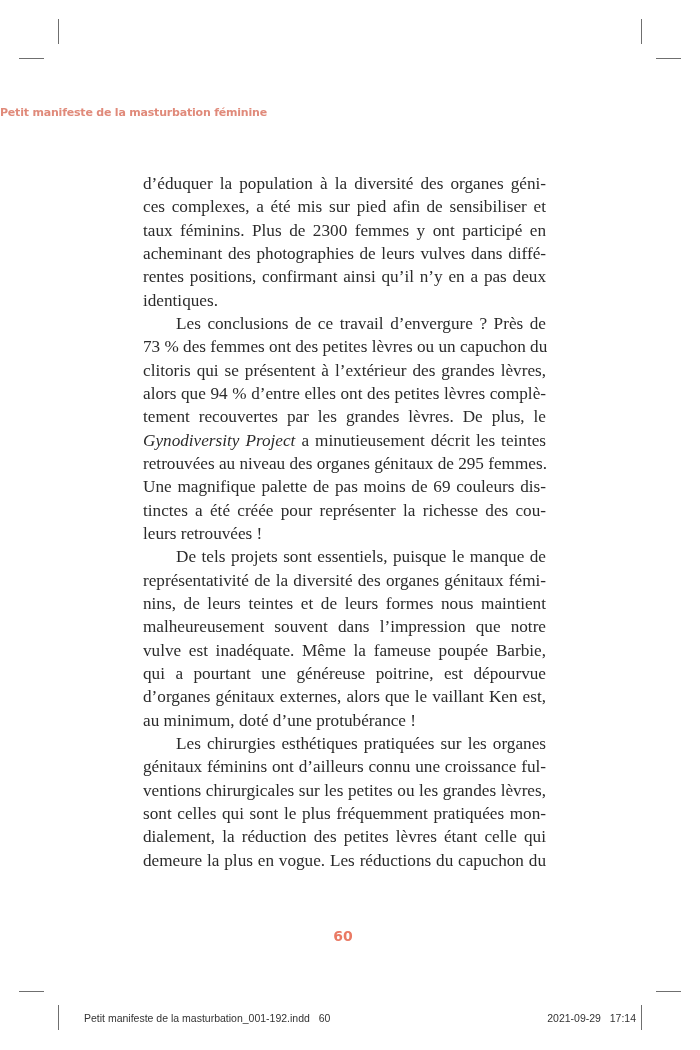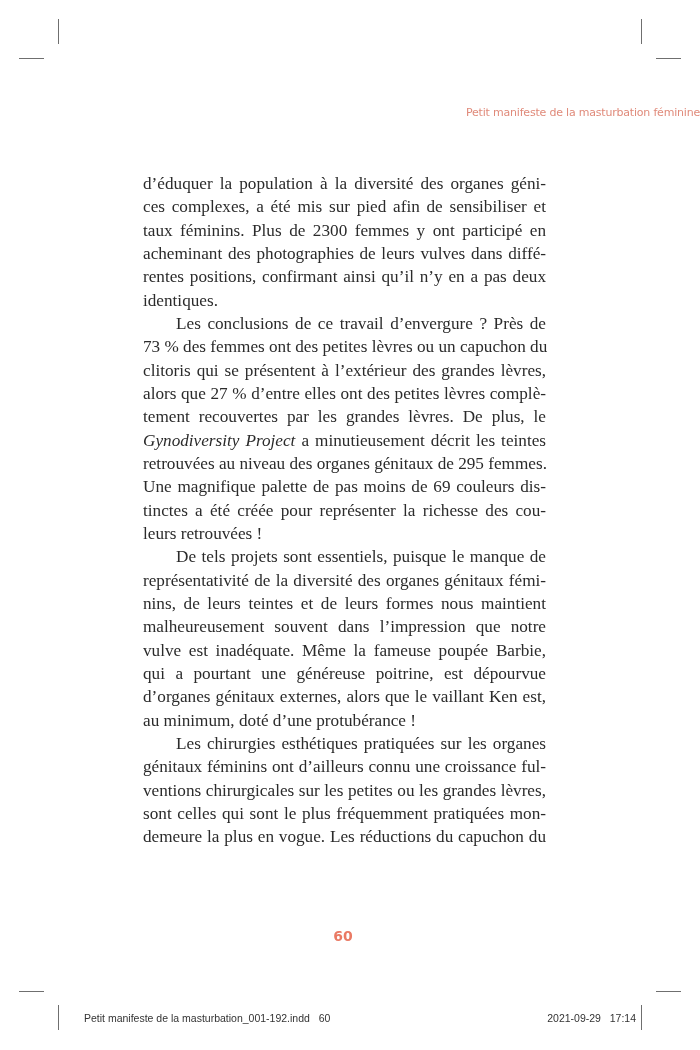--- a/index.html
+++ b/index.html
@@ -2,22 +2,22 @@
 <html><head>
 <meta charset="utf-8">
 <style>
   html, body { margin: 0; padding: 0; background: #ffffff; }
   body { width: 700px; height: 1050px; position: relative; overflow: hidden; }
   .crop { position: absolute; background: #6f6f6f; }
   .crop.v { width: 1px; height: 25px; }
   .crop.h { height: 1px; width: 25px; }
   .running-head {
     position: absolute; left: 0; width: 700px; top: 106px;
-    text-align: right; color: #e08a7a;
-    font-family: "DejaVu Sans", sans-serif; font-size: 11px; letter-spacing: -0.2px;
+    text-align: left; color: #e08a7a;
+    font-family: "DejaVu Sans", sans-serif; font-size: 11px; letter-spacing: -0.2px; font-weight: bold;
   }
   .body-text {
     position: absolute; left: 143px; top: 172px; width: 403px;
     font-family: "Liberation Serif", "DejaVu Serif", serif;
     font-size: 17.2px; line-height: 23.33px; color: #2b2b2b;
   }
   .line { display: block; height: 23.33px; white-space: nowrap; text-align: justify; text-align-last: justify; }
   .line.last { text-align: left; text-align-last: left; }
   .line.indent { padding-left: 33px; }
   .line i { font-style: italic; }
@@ -52,21 +52,21 @@
     <span class="line">taux féminins. Plus de 2300 femmes y ont participé en</span>
     <span class="line">acheminant des photographies de leurs vulves dans diffé-</span>
     <span class="line">rentes positions, confirmant ainsi qu’il n’y en a pas deux</span>
     <span class="line last">identiques.</span>
   </div>
 
   <div>
     <span class="line indent">Les conclusions de ce travail d’envergure ? Près de</span>
     <span class="line">73 % des femmes ont des petites lèvres ou un capuchon du</span>
     <span class="line">clitoris qui se présentent à l’extérieur des grandes lèvres,</span>
-    <span class="line">alors que 27 % d’entre elles ont des petites lèvres complè-</span>
+    <span class="line">alors que 94 % d’entre elles ont des petites lèvres complè-</span>
     <span class="line">tement recouvertes par les grandes lèvres. De plus, le</span>
     <span class="line"><i>Gynodiversity Project</i><span> a minutieusement décrit les teintes</span></span>
     <span class="line">retrouvées au niveau des organes génitaux de 295 femmes.</span>
     <span class="line">Une magnifique palette de pas moins de 69 couleurs dis-</span>
     <span class="line">tinctes a été créée pour représenter la richesse des cou-</span>
     <span class="line last">leurs retrouvées !</span>
   </div>
 
   <div>
     <span class="line indent">De tels projets sont essentiels, puisque le manque de</span>
@@ -77,20 +77,21 @@
     <span class="line">qui a pourtant une généreuse poitrine, est dépourvue</span>
     <span class="line">d’organes génitaux externes, alors que le vaillant Ken est,</span>
     <span class="line last">au minimum, doté d’une protubérance !</span>
   </div>
 
   <div>
     <span class="line indent">Les chirurgies esthétiques pratiquées sur les organes</span>
     <span class="line">génitaux féminins ont d’ailleurs connu une croissance ful-</span>
     <span class="line">ventions chirurgicales sur les petites ou les grandes lèvres,</span>
     <span class="line">sont celles qui sont le plus fréquemment pratiquées mon-</span>
+    <span class="line">dialement, la réduction des petites lèvres étant celle qui</span>
     <span class="line">demeure la plus en vogue. Les réductions du capuchon du</span>
   </div>
 </div>
 
 <div class="folio">60</div>
 
 <div class="slug" style="left:75px; white-space:pre;padding-left:9px;">Petit manifeste de la masturbation_001-192.indd   60</div>
 <div class="slug" style="right:64px; white-space:pre;margin-left:28px;">2021-09-29   17:14</div>
 
 </body></html>

